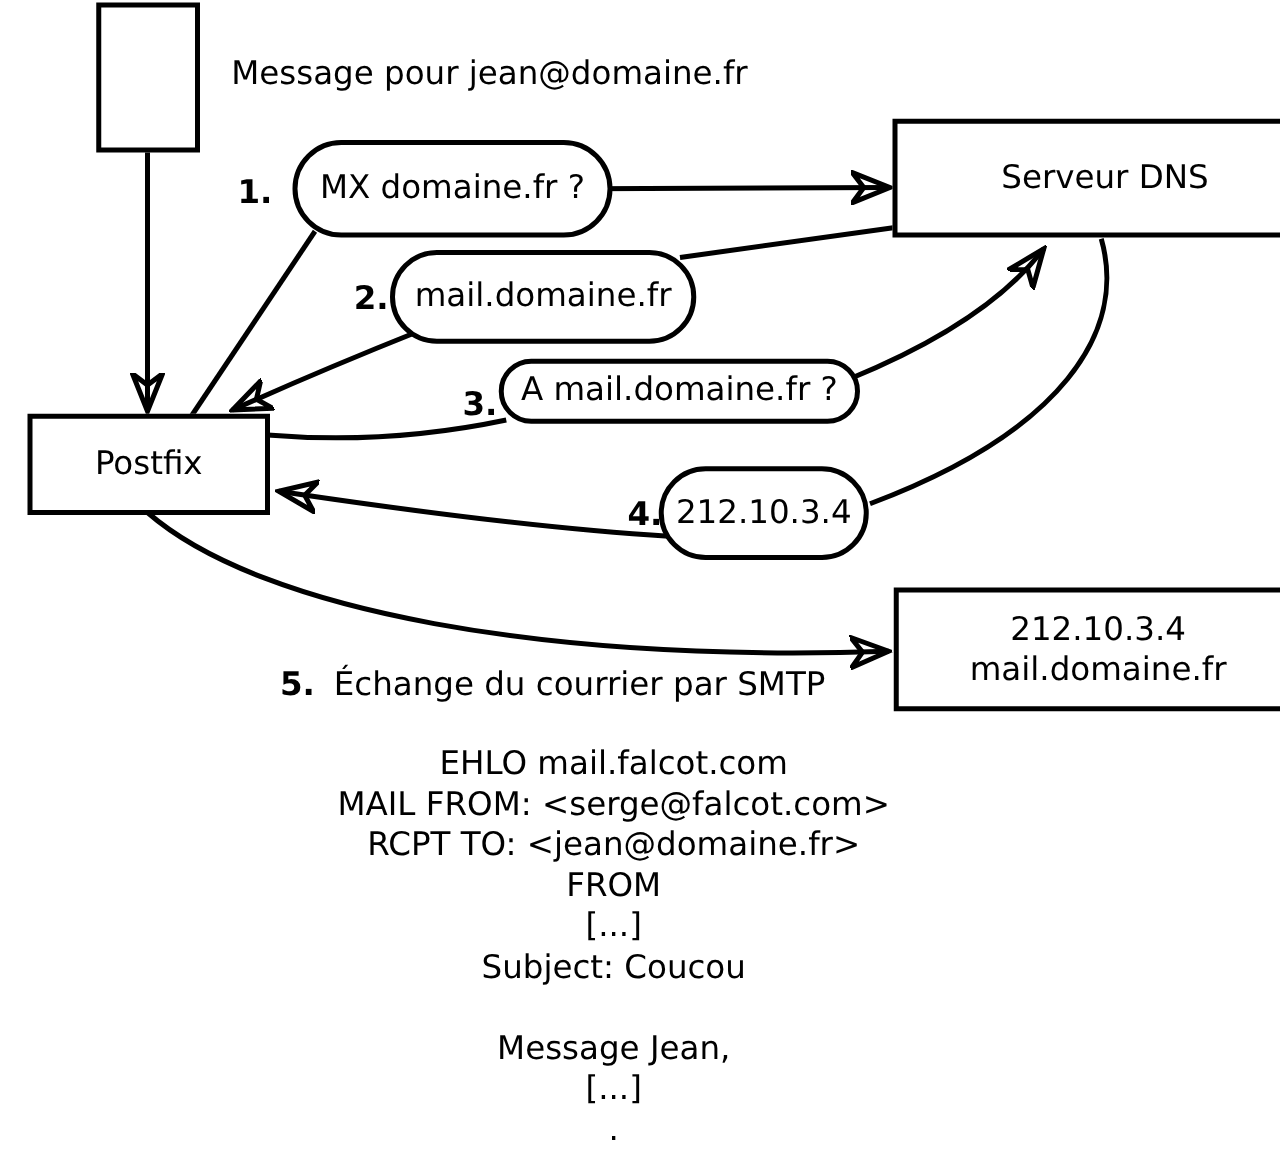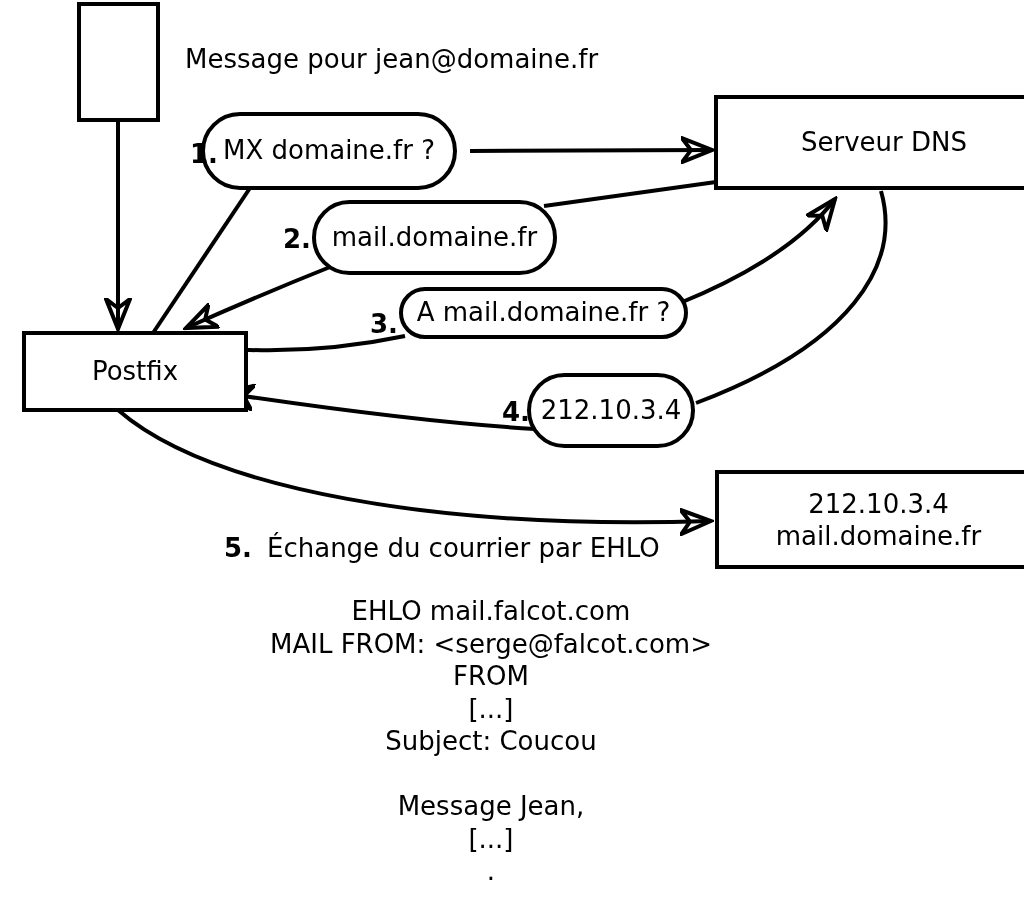--- a/index.html
+++ b/index.html
@@ -47,57 +47,58 @@
     <path d="M 660,303 Q 770,258 815,199" marker-end="url(#ah)"></path>
     <path d="M 861,191 C 882,265 830,345 676,403"></path>
     <path d="M 515,429 C 430,424 310,409 203,393" marker-end="url(#ah)"></path>
     <path d="M 98,410 C 190,490 420,530 691,521" marker-end="url(#ah)"></path>
   </svg>
 
   <div class="node" style="left:57px;top:2px;width:83px;height:120px;"></div>
 
   <div class="freetext" style="left:165px;top:44px;">Message pour jean@domaine.fr</div>
 
-  <div class="node" style="left:2px;top:331px;width:226px;height:81px;">
+  <div class="node" style="left:2px;top:331px;width:194px;height:81px;">
     <span>Postfix</span>
   </div>
 
   <div class="node" style="left:694px;top:95px;width:328px;height:95px;padding-left:12px;">
     <span>Serveur DNS</span>
   </div>
 
   <div class="node" style="left:695px;top:470px;width:327px;height:99px;flex-direction:column;">
     <span class="dest-line">212.10.3.4</span>
     <span class="dest-line">mail.domaine.fr</span>
   </div>
 
-  <div class="node pill" style="left:181px;top:112px;width:256px;height:78px;">
+  <div class="node pill" style="left:214px;top:112px;width:256px;height:78px;">
     <span>MX domaine.fr ?</span>
   </div>
   <div class="node pill" style="left:292px;top:200px;width:245px;height:75px;">
     <span>mail.domaine.fr</span>
   </div>
   <div class="node pill" style="left:379px;top:287px;width:289px;height:52px;">
     <span>A mail.domaine.fr ?</span>
   </div>
   <div class="node pill" style="left:507px;top:373px;width:168px;height:75px;">
     <span>212.10.3.4</span>
   </div>
 
   <div class="stepnum" style="left:170px;top:139px;">1.</div>
   <div class="stepnum" style="left:263px;top:224px;">2.</div>
   <div class="stepnum" style="left:350px;top:309px;">3.</div>
   <div class="stepnum" style="left:482px;top:397px;">4.</div>
   <div class="stepnum" style="left:204px;top:533px;">5.</div>
 
-  <div class="freetext" style="left:247px;top:533px;">Échange du courrier par EHLO</div>
+  <div class="freetext" style="left:247px;top:533px;">Échange du courrier par SMTP</div>
 
   <div id="smtp-block">
     <div class="smtp-line">EHLO mail.falcot.com</div>
     <div class="smtp-line">MAIL FROM: &lt;serge@falcot.com&gt;</div>
+    <div class="smtp-line">RCPT TO: &lt;jean@domaine.fr&gt;</div>
     <div class="smtp-line">FROM</div>
     <div class="smtp-line">[...]</div>
     <div class="smtp-line">Subject: Coucou</div>
     <div class="smtp-line"></div>
     <div class="smtp-line">Message Jean,</div>
     <div class="smtp-line">[...]</div>
     <div class="smtp-line">.</div>
   </div>
 
 </div>

